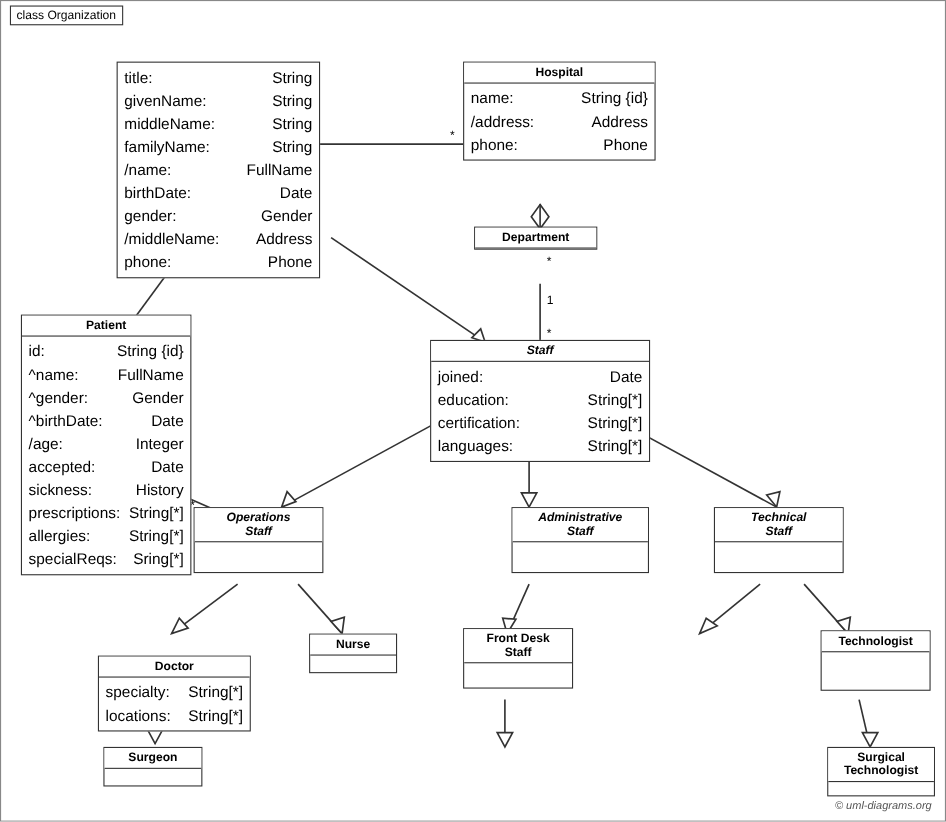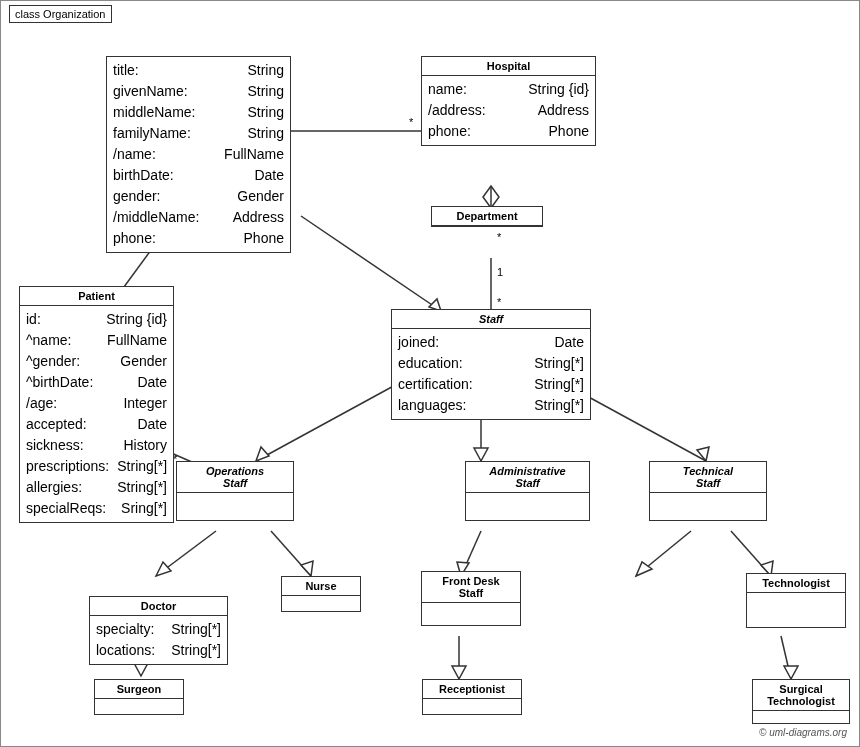--- a/index.html
+++ b/index.html
@@ -317,22 +317,19 @@
 
 
   <div class="uml-class" style="left:745px; top:572px; width:100px; min-height:55px;">
     <div class="class-header">Technologist</div>
   </div>
 
   <div class="uml-class" style="left:93px; top:678px; width:90px; min-height:36px;">
     <div class="class-header">Surgeon</div>
   </div>
 
-  <div class="uml-class" style="left:421px; top:678px; width:100px; min-height:36px;">
-    <div class="class-header">Receptionist</div>
-  </div>
 
   <div class="uml-class" style="left:751px; top:678px; width:98px; min-height:45px;">
     <div class="class-header">Surgical<br>Technologist</div>
   </div>
 
   <div class="copyright">© uml-diagrams.org</div>
 </div>
 
 </body></html>

